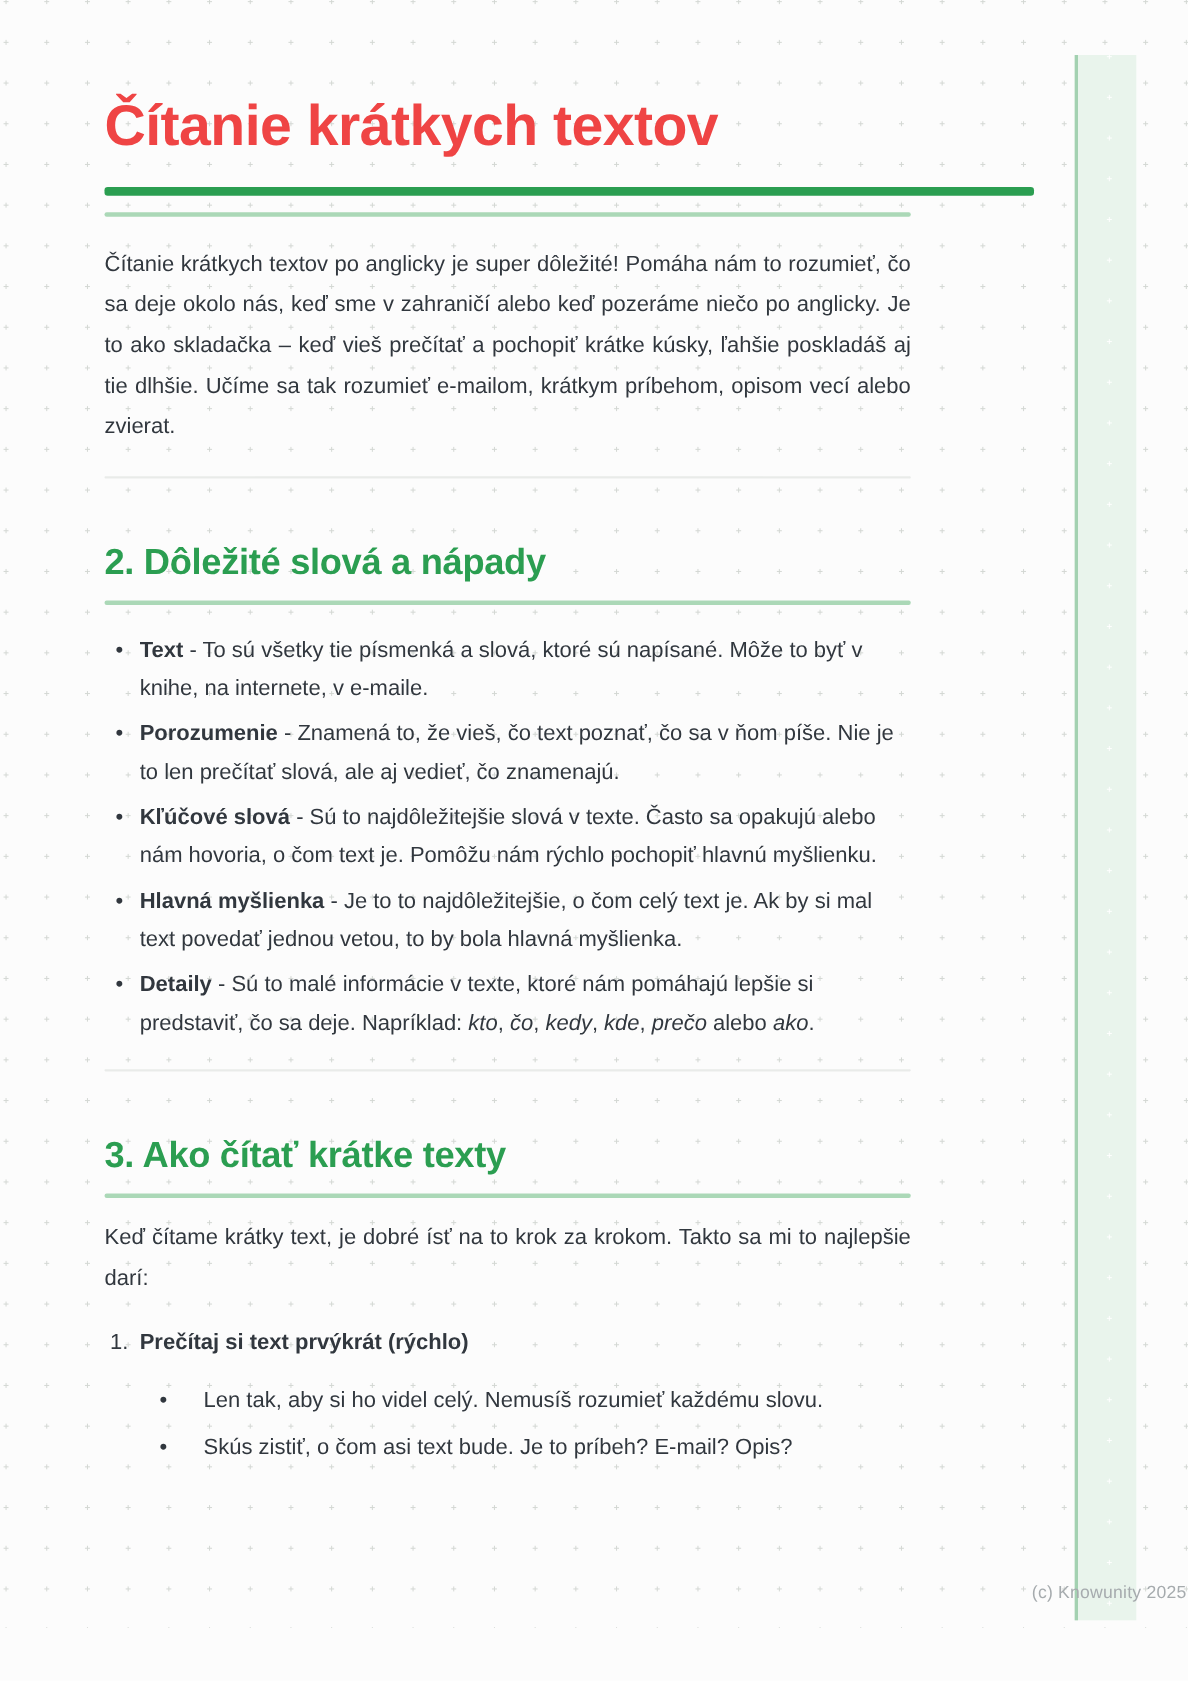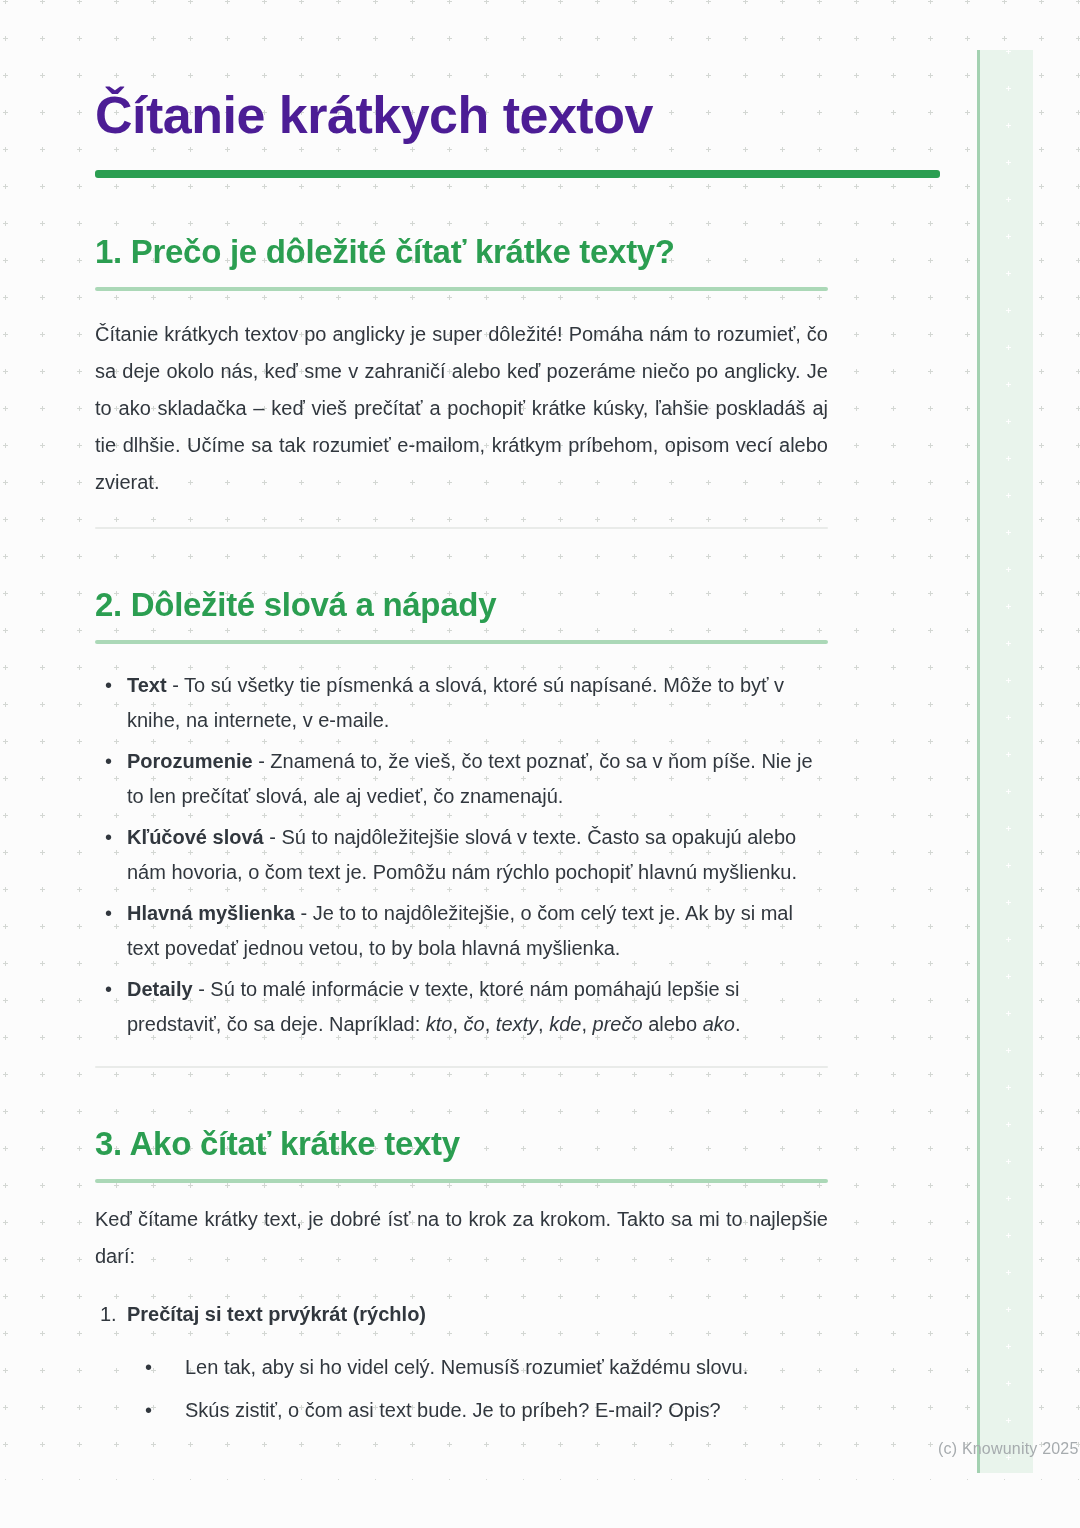--- a/index.html
+++ b/index.html
@@ -32,21 +32,21 @@
       radial-gradient(ellipse 1.2px 4px at center, rgba(255,255,255,0.95) 60%, transparent 62%);
     background-size:37px 37px, 37px 37px;
     background-position:10px 20px, 10px 20px;
   }
   .content { position:absolute; left:95px; top:0; width:733px; z-index:2; }
 
   h1.title {
     margin:86px 0 0 0;
     font-size:52px; line-height:58px; font-weight:700;
     letter-spacing:-0.5px;
-    color:#4c1d95;
+    color:#ef4444;
   }
   .title-rule { margin-top:26px; width:845px; height:8px; border-radius:3px; background:#2b9e51; }
 
   h2 {
     margin:0; font-size:33px; line-height:40px; font-weight:700;
     letter-spacing:-0.3px; color:#2b9e51;
   }
   .h2-first { margin-top:54px; }
   .h2-next  { margin-top:56px; }
   .h-rule { margin-top:15px; width:733px; height:4px; border-radius:2px; background:#abd8b7; }
@@ -86,21 +86,20 @@
 
 <div class="page">
   <div class="stripe"></div>
 
   <div class="content">
 
     <h1 class="title">Čítanie krátkych textov</h1>
     <div class="title-rule"></div>
 
     <section>
-      <h2 class="h2-first">1. Prečo je dôležité čítať krátke texty?</h2>
       <div class="h-rule"></div>
       <p class="para justify">Čítanie krátkych textov po anglicky je super dôležité! Pomáha nám to rozumieť, čo sa deje okolo nás, keď sme v zahraničí alebo keď pozeráme niečo po anglicky. Je to ako skladačka – keď vieš prečítať a pochopiť krátke kúsky, ľahšie poskladáš aj tie dlhšie. Učíme sa tak rozumieť e-mailom, krátkym príbehom, opisom vecí alebo zvierat.</p>
     </section>
 
     <div class="divider"></div>
 
     <section>
       <h2 class="h2-next">2. Dôležité slová a nápady</h2>
       <div class="h-rule"></div>
 
@@ -116,21 +115,21 @@
         <div class="bullet">
           <span class="marker">•</span>
           <span class="btext"><strong>Kľúčové slová</strong><span> - Sú to najdôležitejšie slová v texte. Často sa opakujú alebo nám hovoria, o čom text je. Pomôžu nám rýchlo pochopiť hlavnú myšlienku.</span></span>
         </div>
         <div class="bullet">
           <span class="marker">•</span>
           <span class="btext"><strong>Hlavná myšlienka</strong><span> - Je to to najdôležitejšie, o čom celý text je. Ak by si mal text povedať jednou vetou, to by bola hlavná myšlienka.</span></span>
         </div>
         <div class="bullet">
           <span class="marker">•</span>
-          <span class="btext"><strong>Detaily</strong><span> - Sú to malé informácie v texte, ktoré nám pomáhajú lepšie si predstaviť, čo sa deje. Napríklad: </span><em>kto</em><span>, </span><em>čo</em><span>, </span><em>texty</em><span>, </span><em>kde</em><span>, </span><em>prečo</em><span> alebo </span><em>ako</em><span>.</span></span>
+          <span class="btext"><strong>Detaily</strong><span> - Sú to malé informácie v texte, ktoré nám pomáhajú lepšie si predstaviť, čo sa deje. Napríklad: </span><em>kto</em><span>, </span><em>čo</em><span>, </span><em>kedy</em><span>, </span><em>kde</em><span>, </span><em>prečo</em><span> alebo </span><em>ako</em><span>.</span></span>
         </div>
       </div>
     </section>
 
     <div class="divider after-list"></div>
 
     <section>
       <h2 class="h2-next">3. Ako čítať krátke texty</h2>
       <div class="h-rule"></div>
       <p class="para justify mt24">Keď čítame krátky text, je dobré ísť na to krok za krokom. Takto sa mi to najlepšie darí:</p>

